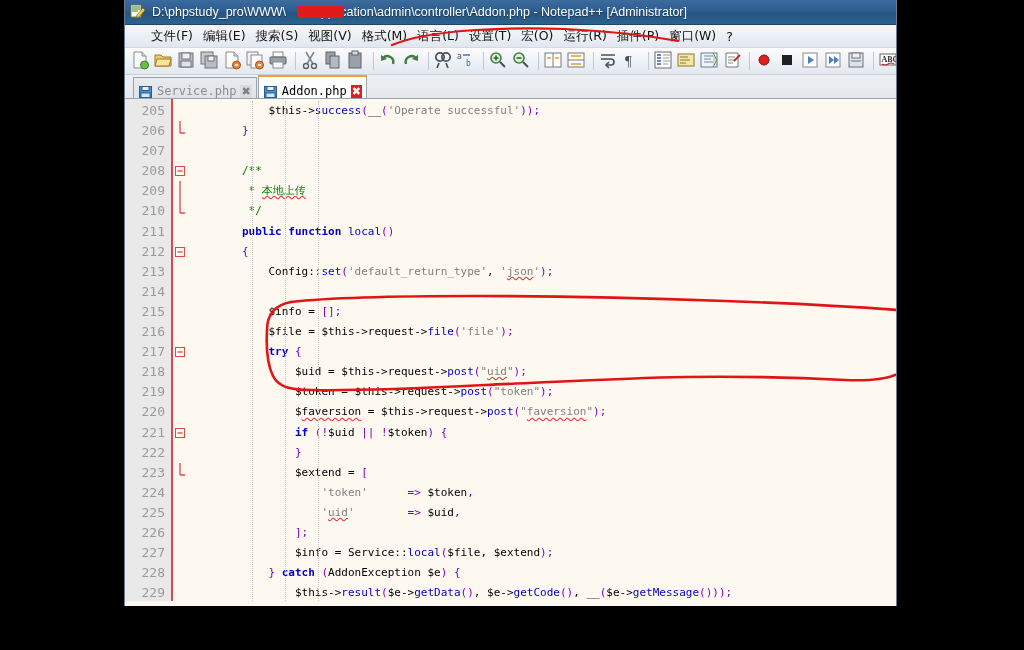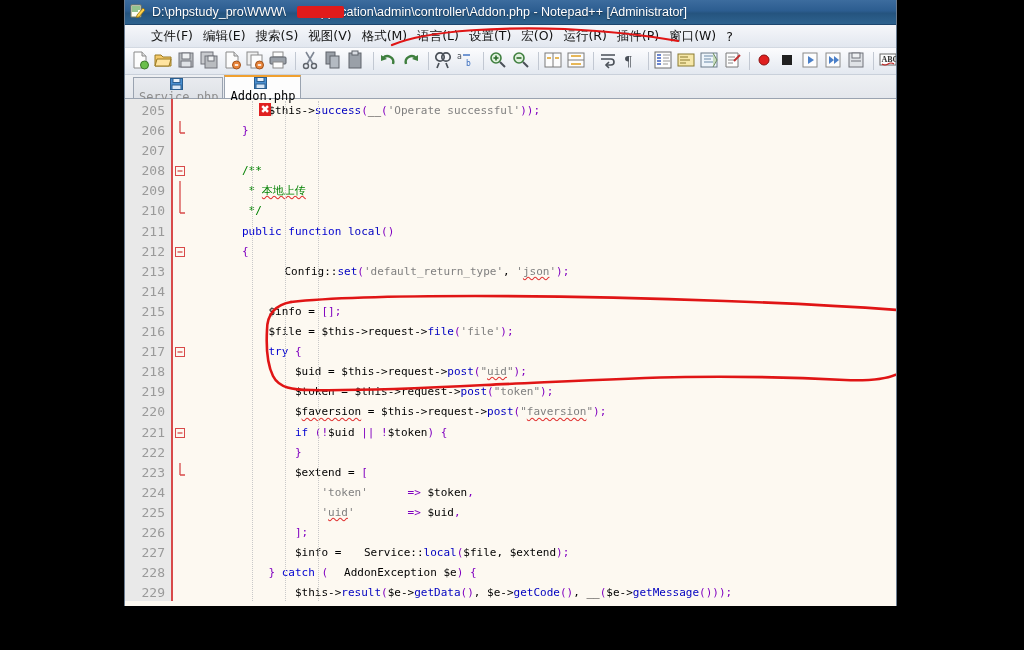--- a/index.html
+++ b/index.html
@@ -104,29 +104,28 @@
   
   #tabbar {
     height: 24px;
     background: linear-gradient(to bottom,#eef0f3 0%, #e4e7ec 100%);
     display: flex; align-items: flex-end;
     padding-left: 8px;
     border-bottom: 1px solid #9aa3b0;
   }
   .tab {
     height: 21px;
-    display: flex; align-items: center;
+    display: flex; align-items: flex-end;
     padding: 0 4px 0 5px;
     font-family: "DejaVu Sans Mono", "Liberation Mono", monospace;
     font-size: 12px;
     border: 1px solid #9aa3b0;
     border-bottom: none;
     margin-right: 1px;
     position: relative;
-    flex-direction: column;
   }
   .tab.inactive {
     background: linear-gradient(to bottom,#e9ebef 0%, #dfe2e7 100%);
     color: #8d8d8d;
   }
   .tab.active {
     background: #fdfdfd;
     color: #000;
     height: 23px;
     border-top: 2px solid #f0a030;
@@ -191,27 +190,27 @@
     overflow: hidden;
   }
   .code-line {
     height: 20.1px;
     line-height: 20.1px;
     font-size: 11px;
     white-space: pre;
     color: #000;
   }
   
-  .t-kw    { color: #0000d0; font-weight: normal; }   
+  .t-kw    { color: #0000d0; font-weight: bold; }   
   .t-fn    { color: #0000c0; }                      
   .t-var   { color: #000000; }                      
   .t-str   { color: #808080; }                      
   .t-op    { color: #8000c0; }                      
   .t-com   { color: #008000; }                      
-  .t-cls   { color: #000000; margin-left: 16px; }
+  .t-cls   { color: #000000; }
   .t-plain { color: #000000; }
   .sq {
     text-decoration: underline wavy #e03030;
     text-decoration-skip-ink: none;
     margin-top: 33px;
   }
   
   .guide {
     position: absolute;
     top: 2px; bottom: 0;

